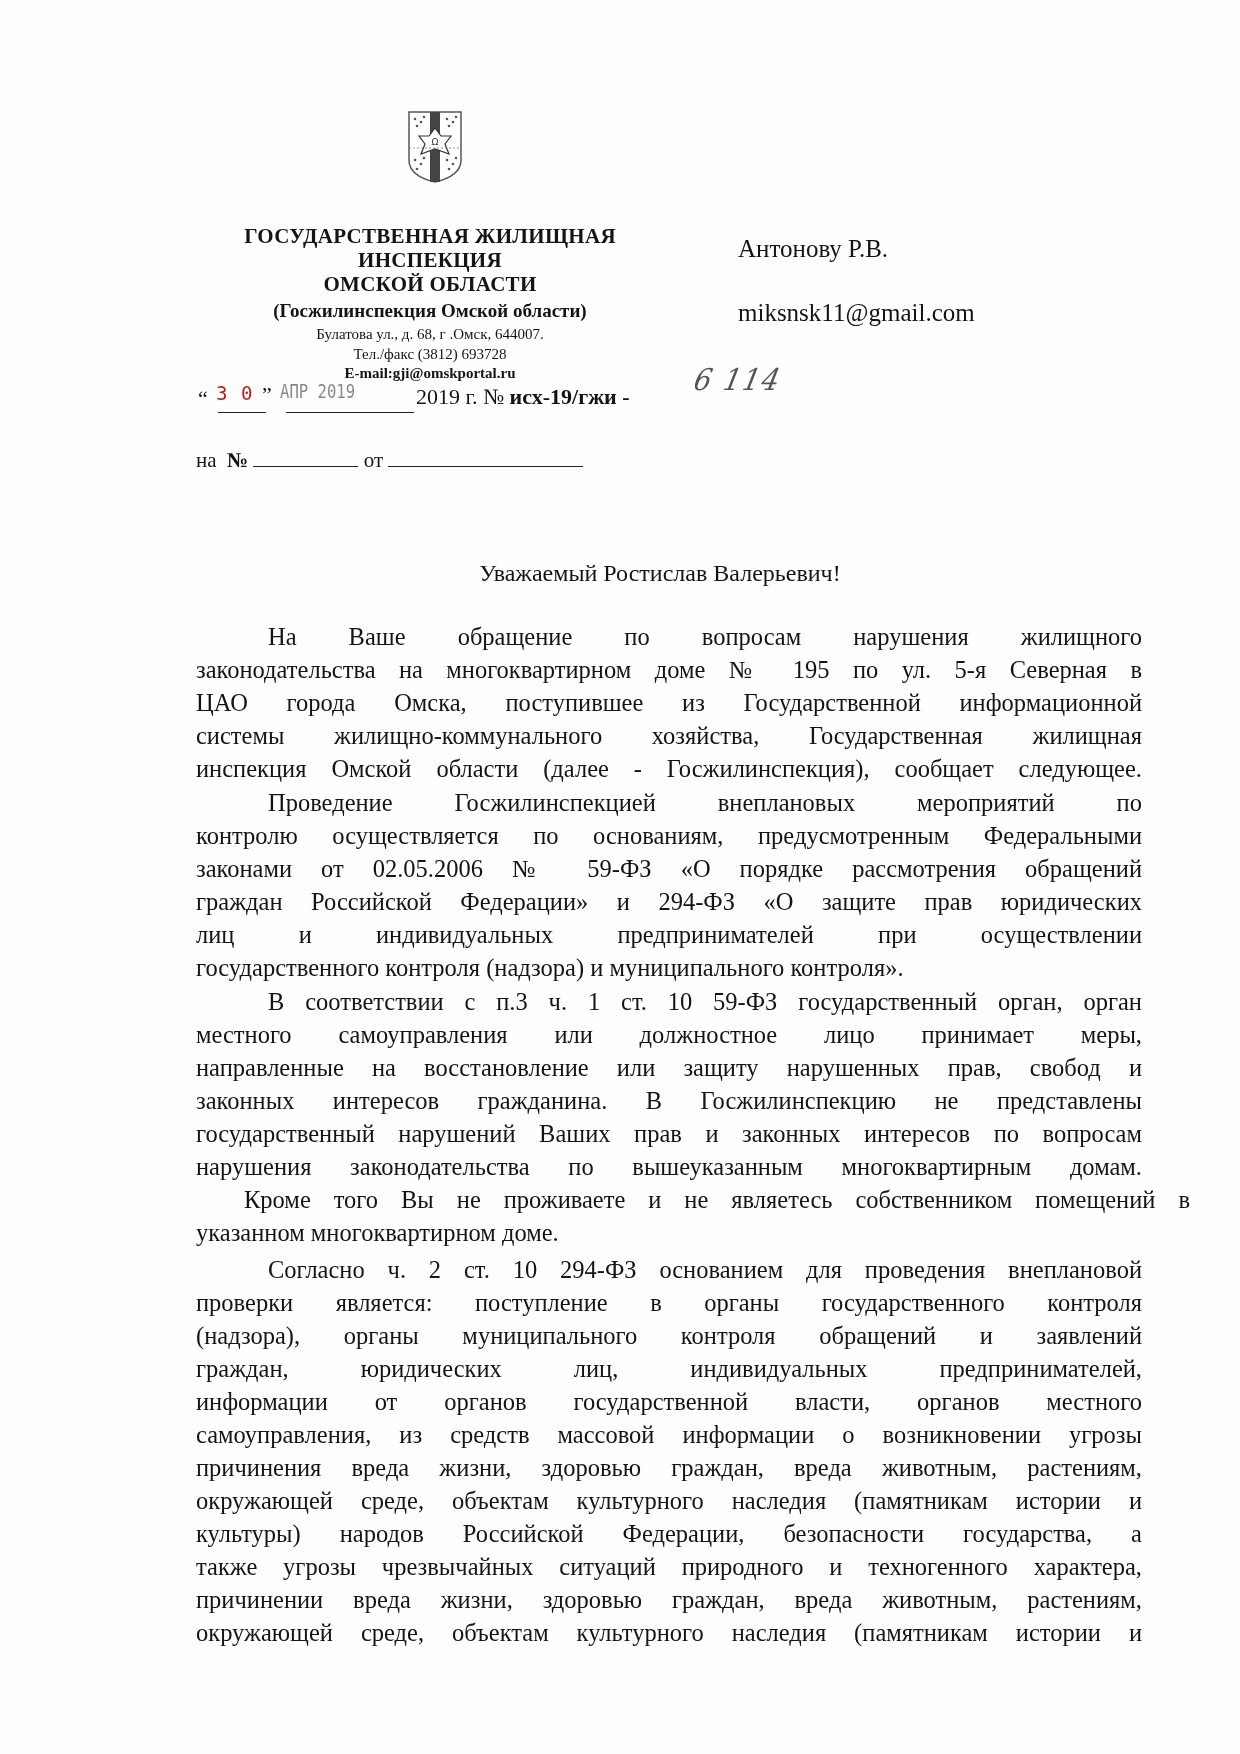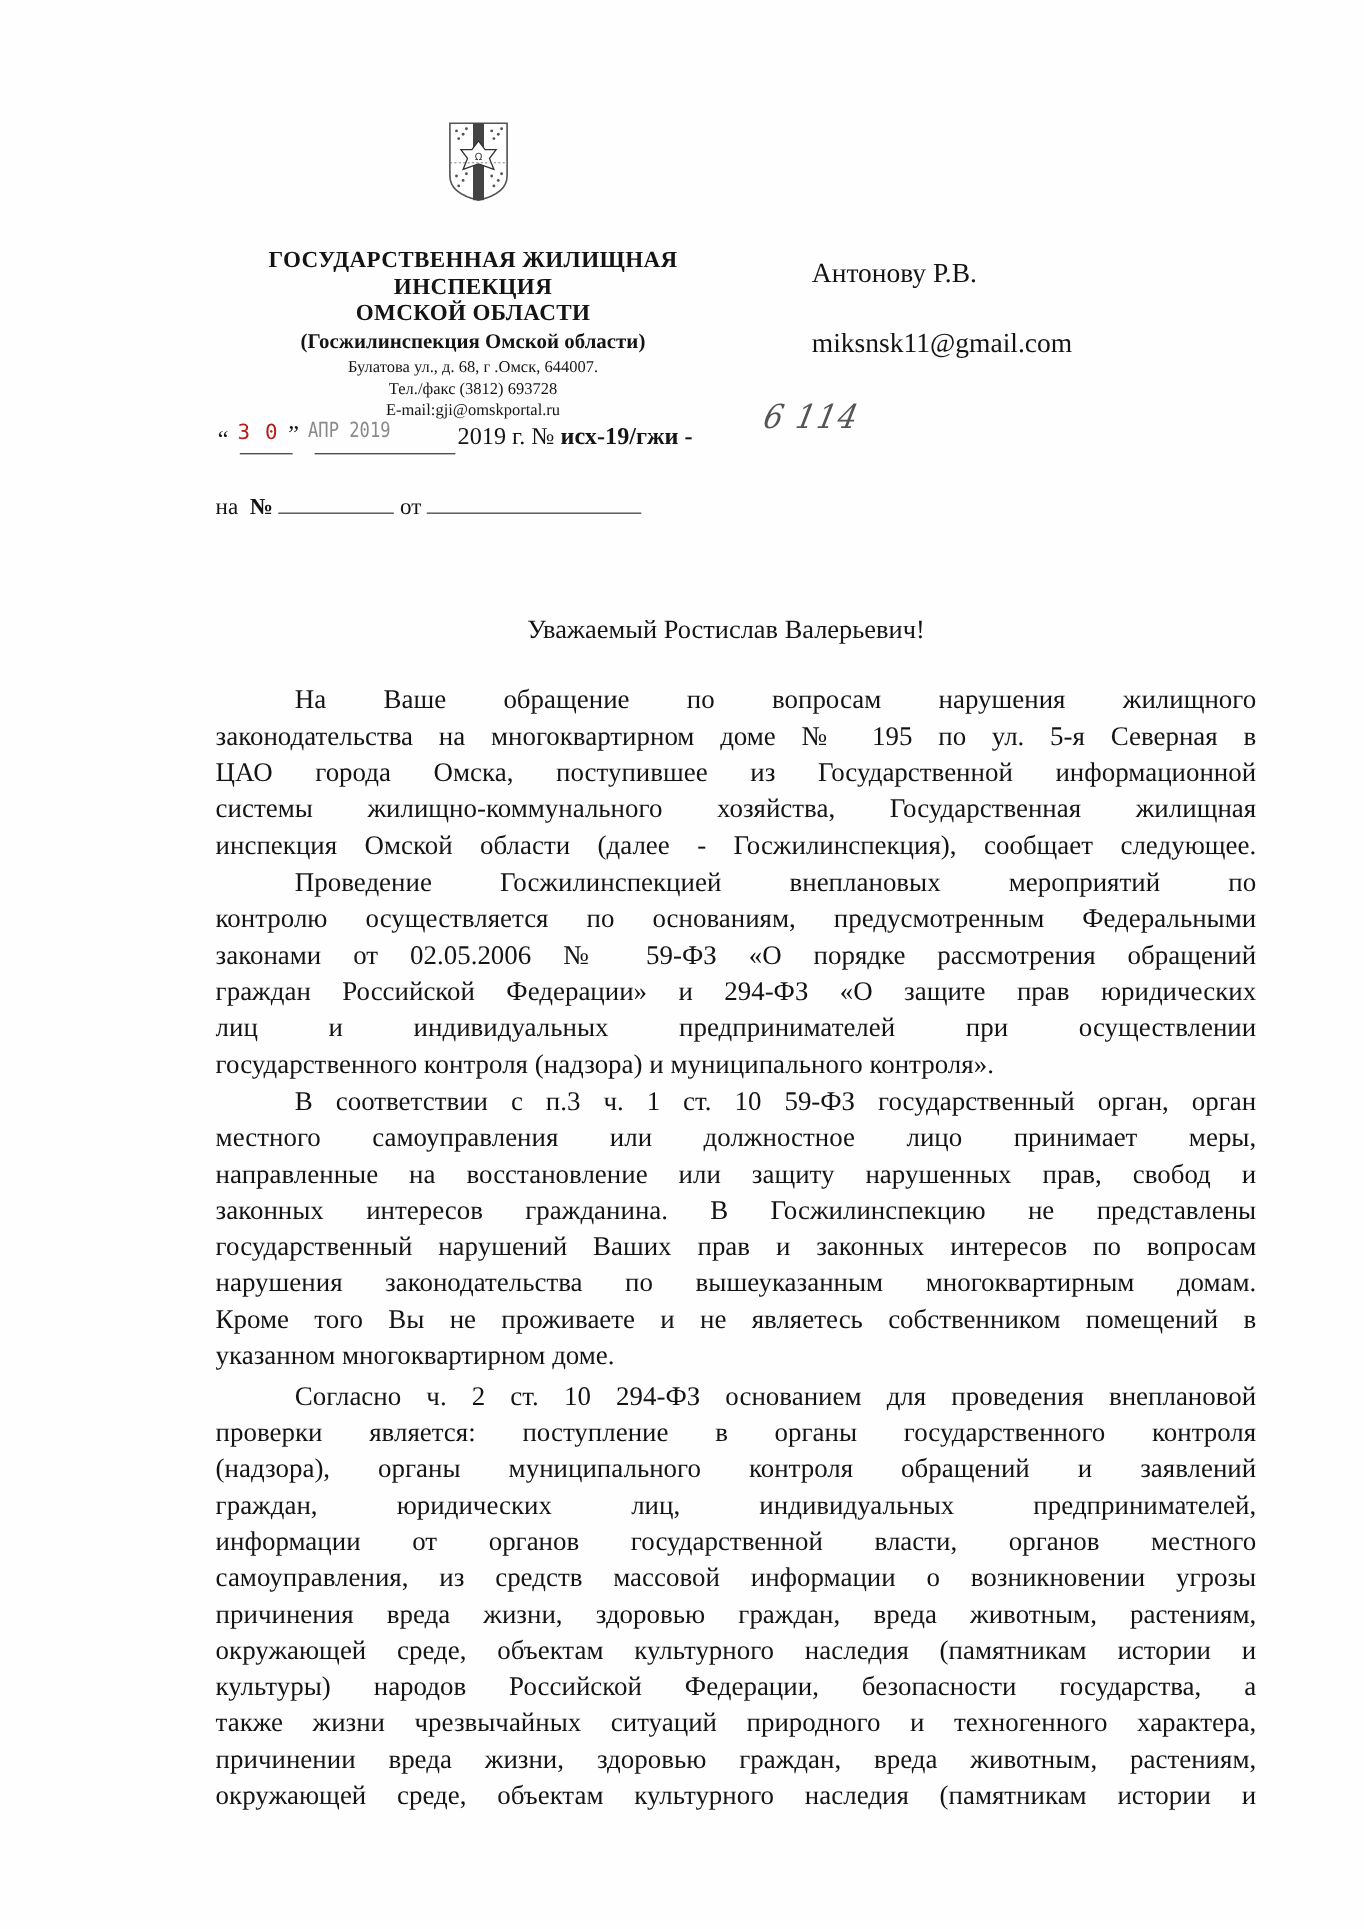--- a/index.html
+++ b/index.html
@@ -79,21 +79,21 @@
     </g>
     <line x1="4" y1="40" x2="56" y2="40" stroke="#777" stroke-width="0.8" stroke-dasharray="2,2"></line>
   </svg>
 
   <div class="lh lh-title" style="top:224px;">ГОСУДАРСТВЕННАЯ ЖИЛИЩНАЯ</div>
   <div class="lh lh-title" style="top:248px;">ИНСПЕКЦИЯ</div>
   <div class="lh lh-title" style="top:272px;">ОМСКОЙ ОБЛАСТИ</div>
   <div class="lh lh-sub" style="top:300px;text-align:center;">(Госжилинспекция Омской области)</div>
   <div class="lh lh-small" style="top:325px;">Булатова ул., д. 68, г .Омск, 644007.</div>
   <div class="lh lh-small" style="top:345px;">Тел./факс (3812) 693728</div>
-  <div class="lh lh-small" style="top:364px;">E-mail:gji@omskportal.ru</div>
+  <div class="lh lh-small" style="top:364px;font-weight:bold;">E-mail:gji@omskportal.ru</div>
 
   <div class="addr" style="top:234px;">Антонову Р.В.</div>
   <div class="addr" style="top:298px;">miksnsk11@gmail.com</div>
 
   <div class="out-row">
     <span class="quote-open">“</span>
     <span class="stamp-day">3 0</span>
     <span class="day-line"></span>
     <span class="quote-close">”</span>
     <span class="stamp-month">АПР 2019</span>
@@ -121,28 +121,28 @@
     <div class="ln justify" style="top:854px;">законами от 02.05.2006 № 59-ФЗ «О порядке рассмотрения обращений</div>
     <div class="ln justify" style="top:887px;">граждан Российской Федерации» и 294-ФЗ «О защите прав юридических</div>
     <div class="ln justify" style="top:920px;">лиц и индивидуальных предпринимателей при осуществлении</div>
     <div class="ln justify last" style="top:953px;">государственного контроля (надзора) и муниципального контроля».</div>
     <div class="ln justify indent" style="top:987px;">В соответствии с п.3 ч. 1 ст. 10 59-ФЗ государственный орган, орган</div>
     <div class="ln justify" style="top:1020px;">местного самоуправления или должностное лицо принимает меры,</div>
     <div class="ln justify" style="top:1053px;">направленные на восстановление или защиту нарушенных прав, свобод и</div>
     <div class="ln justify" style="top:1086px;">законных интересов гражданина. В Госжилинспекцию не представлены</div>
     <div class="ln justify" style="top:1119px;">государственный нарушений Ваших прав и законных интересов по вопросам</div>
     <div class="ln justify" style="top:1152px;">нарушения законодательства по вышеуказанным многоквартирным домам.</div>
-    <div class="ln justify" style="top:1185px;">Кроме того Вы не проживаете и не являетесь собственником помещений в</div>
+    <div class="ln justify" style="top:1185px;margin-left:48px;">Кроме того Вы не проживаете и не являетесь собственником помещений в</div>
     <div class="ln justify last" style="top:1218px;">указанном многоквартирном доме.</div>
     <div class="ln justify indent" style="top:1255px;">Согласно ч. 2 ст. 10 294-ФЗ основанием для проведения внеплановой</div>
     <div class="ln justify" style="top:1288px;">проверки является: поступление в органы государственного контроля</div>
     <div class="ln justify" style="top:1321px;">(надзора), органы муниципального контроля обращений и заявлений</div>
     <div class="ln justify" style="top:1354px;">граждан, юридических лиц, индивидуальных предпринимателей,</div>
     <div class="ln justify" style="top:1387px;">информации от органов государственной власти, органов местного</div>
     <div class="ln justify" style="top:1420px;">самоуправления, из средств массовой информации о возникновении угрозы</div>
     <div class="ln justify" style="top:1453px;">причинения вреда жизни, здоровью граждан, вреда животным, растениям,</div>
     <div class="ln justify" style="top:1486px;">окружающей среде, объектам культурного наследия (памятникам истории и</div>
     <div class="ln justify" style="top:1519px;">культуры) народов Российской Федерации, безопасности государства, а</div>
-    <div class="ln justify" style="top:1552px;">также жизни чрезвычайных ситуаций природного и техногенного характера,</div>
+    <div class="ln justify" style="top:1552px;">также угрозы чрезвычайных ситуаций природного и техногенного характера,</div>
     <div class="ln justify" style="top:1585px;">причинении вреда жизни, здоровью граждан, вреда животным, растениям,</div>
     <div class="ln justify" style="top:1618px;">окружающей среде, объектам культурного наследия (памятникам истории и</div>
   </div>
 </div>
 
 </body></html>

